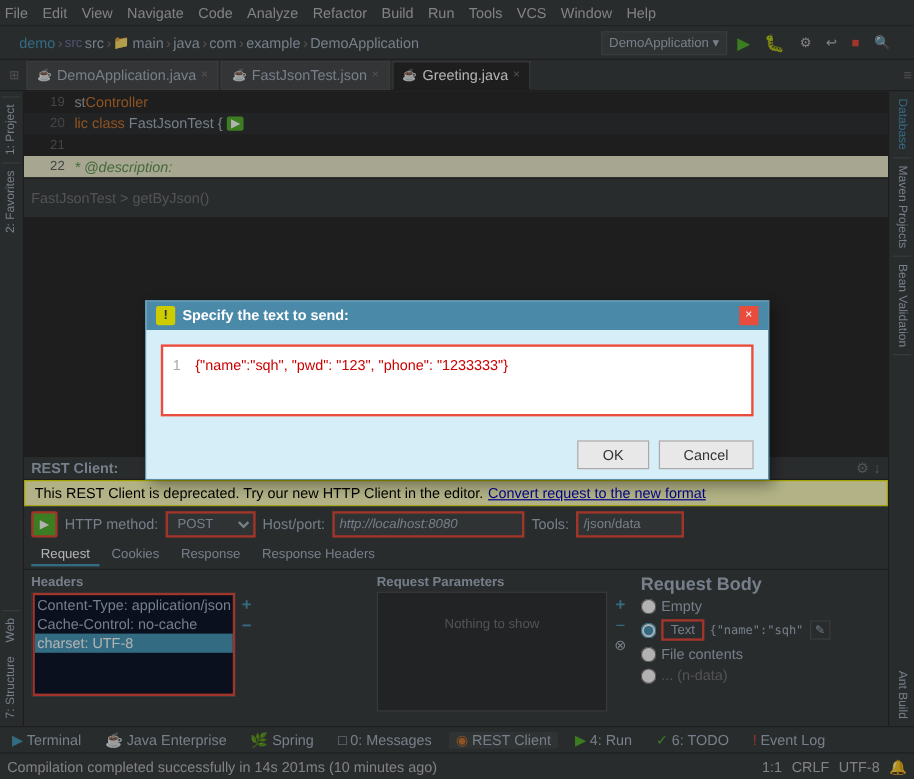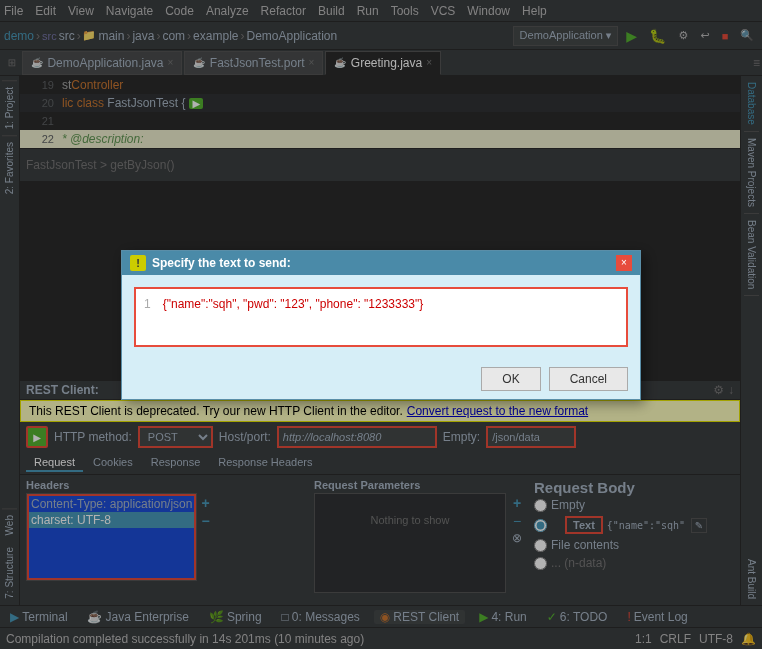--- a/index.html
+++ b/index.html
@@ -3,21 +3,21 @@
   <meta charset="utf-8">
   <style>
     * { box-sizing: border-box; margin: 0; padding: 0; font-family: 'Segoe UI', Arial, sans-serif; font-size: 12px; }
     body { width: 762px; height: 649px; overflow: hidden; background: #3c3f41; color: #a9b7c6; }
 
     
     .menu-bar { background: #3c3f41; color: #bbbbbb; display: flex; align-items: center; height: 22px; padding: 0 4px; gap: 12px; font-size: 12px; border-bottom: 1px solid #2b2b2b; }
     .menu-bar span { cursor: pointer; }
 
     
-    .toolbar { background: #3c3f41; height: 28px; display: flex; align-items: center; padding: 0 4px; gap: 4px; border-bottom: 1px solid #2b2b2b; }
+    .toolbar { background: #3c3f41; height: 28px; display: flex; align-items: center; padding: 0 16px; gap: 4px; border-bottom: 1px solid #2b2b2b; }
     .toolbar-btn { background: none; border: none; color: #bbbbbb; cursor: pointer; padding: 2px 4px; font-size: 11px; }
     .breadcrumb { display: flex; align-items: center; gap: 2px; font-size: 12px; color: #a9b7c6; }
     .breadcrumb-sep { color: #777; }
 
     
     .tab-bar { background: #3c3f41; display: flex; align-items: center; height: 26px; border-bottom: 1px solid #2b2b2b; padding: 0 2px; }
     .tab { display: flex; align-items: center; padding: 0 8px; height: 24px; border: 1px solid #555; background: #4b4d4e; color: #a9b7c6; cursor: pointer; font-size: 11px; gap: 4px; margin-right: 2px; }
     .tab.active { background: #2b2b2b; color: #fff; border-bottom: 1px solid #2b2b2b; }
     .tab-close { color: #777; font-size: 10px; }
 
@@ -46,35 +46,35 @@
     .deprecation-bar { background: #ffffc0; color: #000; padding: 3px 8px; font-size: 11px; display: flex; align-items: center; gap: 4px; border: 1px solid #e8e800; }
     .deprecation-link { color: #0000cc; cursor: pointer; text-decoration: underline; }
 
     .rest-tabs { display: flex; padding: 2px 6px; gap: 2px; background: #3c3f41; border-bottom: 1px solid #2b2b2b; }
     .rest-tab { padding: 2px 8px; cursor: pointer; color: #a9b7c6; font-size: 11px; }
     .rest-tab.active { color: #fff; border-bottom: 2px solid #4a9aba; }
 
     .rest-body { display: flex; padding: 4px 6px; gap: 8px; height: 130px; }
     .headers-section { width: 280px; }
     .headers-label { font-size: 11px; color: #a9b7c6; margin-bottom: 2px; font-weight: bold; }
-    .headers-list { background: #1d4ed8; border: 1px solid #555; font-family: 'Courier New', monospace; font-size: 11px; color: #a9b7c6; padding: 2px; height: 88px; overflow: hidden; position: relative; }
+    .headers-list { background: #0f172a; border: 1px solid #555; font-family: 'Courier New', monospace; font-size: 11px; color: #a9b7c6; padding: 2px; height: 88px; overflow: hidden; position: relative; }
     .header-item { padding: 1px 2px; }
     .header-item.selected { background: #4a9aba; color: #fff; }
     .headers-border { border: 2px solid #e74c3c; position: absolute; inset: 0; pointer-events: none; }
 
     .params-section { flex: 1; }
     .params-label { font-size: 11px; color: #a9b7c6; margin-bottom: 2px; font-weight: bold; }
     .nothing-text { color: #777; font-size: 11px; margin-top: 20px; text-align: center; }
 
     .body-section { width: 200px; }
     .body-label { font-size: 15px; color: #a9b7c6; margin-bottom: 2px; font-weight: bold; }
     .radio-group { display: flex; flex-direction: column; gap: 4px; }
     .radio-row { display: flex; align-items: center; gap: 4px; font-size: 11px; color: #a9b7c6; }
     .radio-row input[type="radio"] { accent-color: #4a9aba; }
-    .text-badge { background: none; border: 2px solid #e74c3c; padding: 1px 6px; font-size: 11px; color: #a9b7c6; font-weight: bold; margin-left: 14px; }
+    .text-badge { background: none; border: 2px solid #e74c3c; padding: 1px 6px; font-size: 11px; color: #a9b7c6; font-weight: normal; }
     .add-btn { background: none; border: none; color: #4a9aba; cursor: pointer; font-size: 14px; font-weight: bold; }
     .remove-btn { background: none; border: none; color: #4a9aba; cursor: pointer; font-size: 14px; font-weight: bold; }
 
     
     .status-bar { background: #3c3f41; height: 22px; display: flex; align-items: center; padding: 0 4px; gap: 8px; border-top: 1px solid #2b2b2b; font-size: 11px; color: #a9b7c6; }
     .status-item { display: flex; align-items: center; gap: 3px; padding: 0 6px; cursor: pointer; }
 
     
     .bottom-bar { background: #3c3f41; height: 22px; display: flex; align-items: center; padding: 0 6px; border-top: 1px solid #2b2b2b; font-size: 11px; color: #bbbbbb; }
     .status-message { flex: 1; }
@@ -152,21 +152,21 @@
     <div style="width:20px;display:flex;align-items:center;justify-content:center">
       <span style="color:#777;font-size:10px">⊞</span>
     </div>
     <div class="tab">
       <span style="color:#cc7832;font-size:10px">☕</span>
       <span>DemoApplication.java</span>
       <span class="tab-close">×</span>
     </div>
     <div class="tab">
       <span style="color:#cc7832;font-size:10px">☕</span>
-      <span>FastJsonTest.port</span>
+      <span>FastJsonTest.json</span>
       <span class="tab-close">×</span>
     </div>
     <div class="tab active">
       <span style="color:#cc7832;font-size:10px">☕</span>
       <span>Greeting.java</span>
       <span class="tab-close">×</span>
     </div>
     <div style="margin-left:auto;display:flex;align-items:center">
       <span style="color:#777;font-size:12px;cursor:pointer">≡</span>
     </div>
@@ -231,38 +231,39 @@
           <button class="run-btn">▶</button>
           <span class="label">HTTP method:</span>
           <select class="select-input">
             <option>POST</option>
             <option>GET</option>
             <option>PUT</option>
             <option>DELETE</option>
           </select>
           <span class="label">Host/port:</span>
           <input type="text" class="text-input" style="width: 160px; font-style: italic;" value="http://localhost:8080">
-          <span class="label">Empty:</span>
+          <span class="label">Tools:</span>
           <input type="text" class="text-input" style="width: 90px;" value="/json/data">
         </div>
 
         <div class="rest-tabs">
           <span class="rest-tab active">Request</span>
           <span class="rest-tab">Cookies</span>
           <span class="rest-tab">Response</span>
           <span class="rest-tab">Response Headers</span>
         </div>
 
         <div class="rest-body">
 
           <div class="headers-section">
             <div class="headers-label">Headers</div>
             <div style="position:relative;display:flex">
               <div class="headers-list">
                 <div class="header-item">Content-Type: application/json</div>
+                <div class="header-item">Cache-Control: no-cache</div>
                 <div class="header-item selected">charset: UTF-8</div>
                 <div class="headers-border"></div>
               </div>
               <div style="display:flex;flex-direction:column;gap:2px;padding:2px 4px">
                 <button class="add-btn">+</button>
                 <button class="remove-btn">−</button>
               </div>
             </div>
           </div>
 

